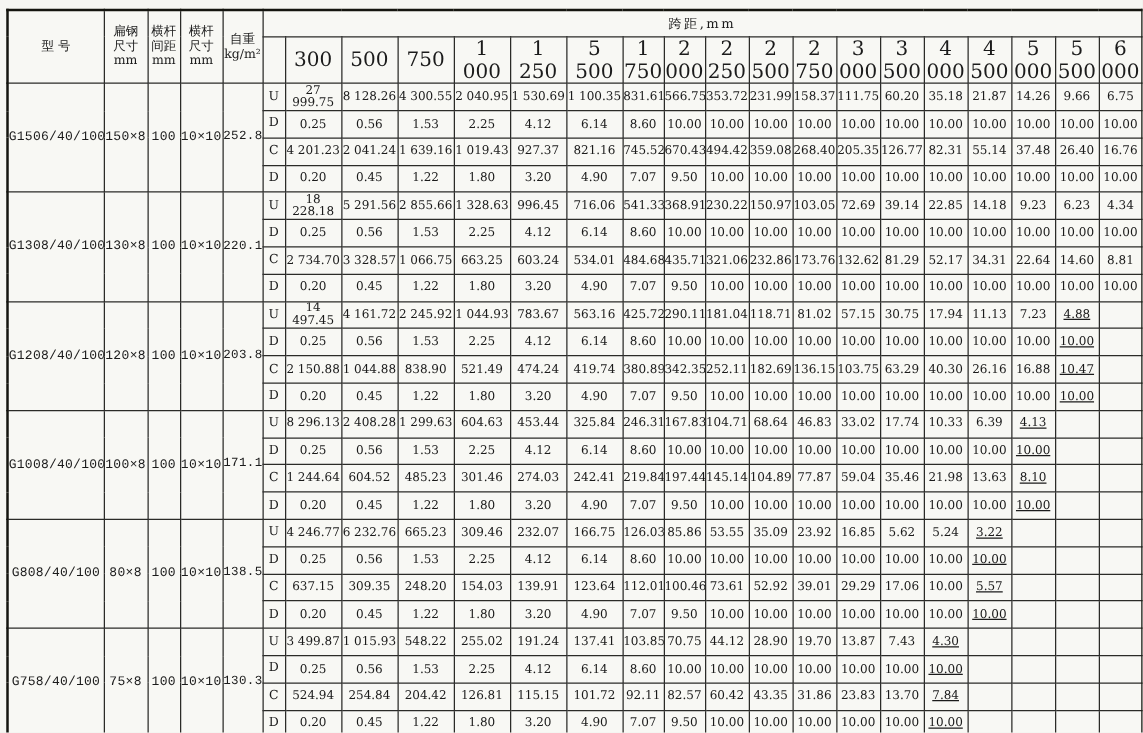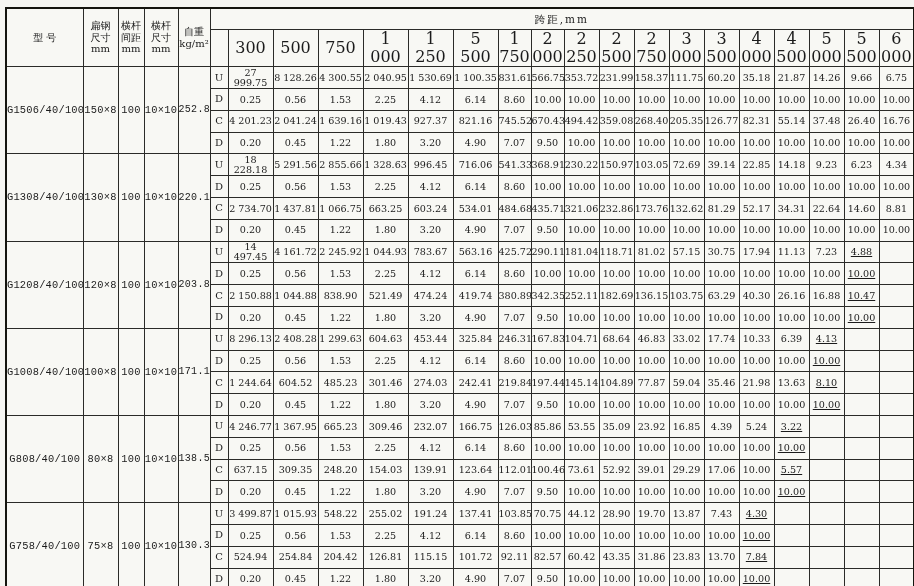--- a/index.html
+++ b/index.html
@@ -252,21 +252,21 @@
           <td class="value-cell">10.00</td>
           <td class="value-cell">10.00</td>
           <td class="value-cell">10.00</td>
           <td class="value-cell">10.00</td>
           <td class="value-cell">10.00</td>
           <td class="value-cell">10.00</td>
         </tr>
         <tr>
           <td class="label-cell">C</td>
           <td class="value-cell">2 734.70</td>
-          <td class="value-cell">1 437.81</td>
+          <td class="value-cell">3 328.57</td>
           <td class="value-cell">1 066.75</td>
           <td class="value-cell">663.25</td>
           <td class="value-cell">603.24</td>
           <td class="value-cell">534.01</td>
           <td class="value-cell">484.68</td>
           <td class="value-cell">435.71</td>
           <td class="value-cell">321.06</td>
           <td class="value-cell">232.86</td>
           <td class="value-cell">173.76</td>
           <td class="value-cell">132.62</td>
@@ -477,32 +477,32 @@
           <td class="value-cell"></td>
         </tr>
         <tr>
           <td rowspan="4" class="left-cell model-cell">G808/40/100</td>
           <td rowspan="4" class="left-cell flat-steel-cell">80×8</td>
           <td rowspan="4" class="left-cell spacing-cell">100</td>
           <td rowspan="4" class="left-cell bar-size-cell">10×10</td>
           <td rowspan="4" class="left-cell weight-cell">138.5</td>
           <td class="label-cell">U</td>
           <td class="value-cell">4 246.77</td>
-          <td class="value-cell">1 367.95</td>
+          <td class="value-cell">6 232.76</td>
           <td class="value-cell">665.23</td>
           <td class="value-cell">309.46</td>
           <td class="value-cell">232.07</td>
           <td class="value-cell">166.75</td>
           <td class="value-cell">126.03</td>
           <td class="value-cell">85.86</td>
           <td class="value-cell">53.55</td>
           <td class="value-cell">35.09</td>
           <td class="value-cell">23.92</td>
           <td class="value-cell">16.85</td>
-          <td class="value-cell">4.39</td>
+          <td class="value-cell">5.62</td>
           <td class="value-cell">5.24</td>
           <td class="value-cell br-thick">3.22</td>
           <td class="value-cell bt-thick"></td>
           <td class="value-cell"></td>
           <td class="value-cell"></td>
         </tr>
         <tr>
           <td class="label-cell">D</td>
           <td class="value-cell">0.25</td>
           <td class="value-cell">0.56</td>

